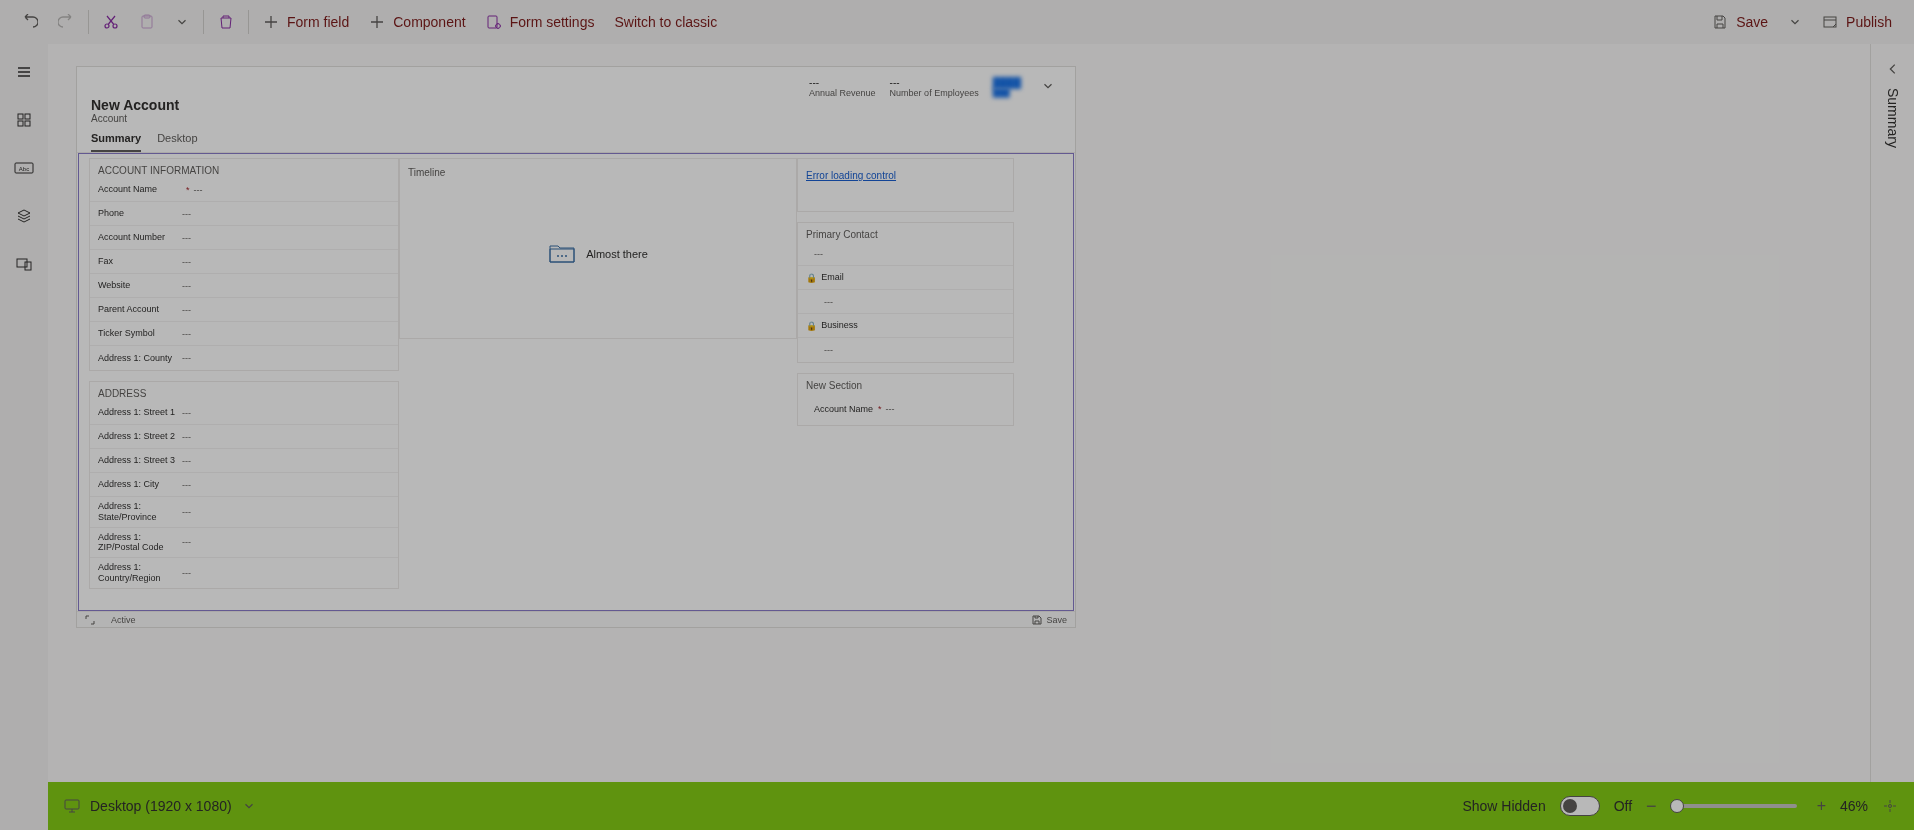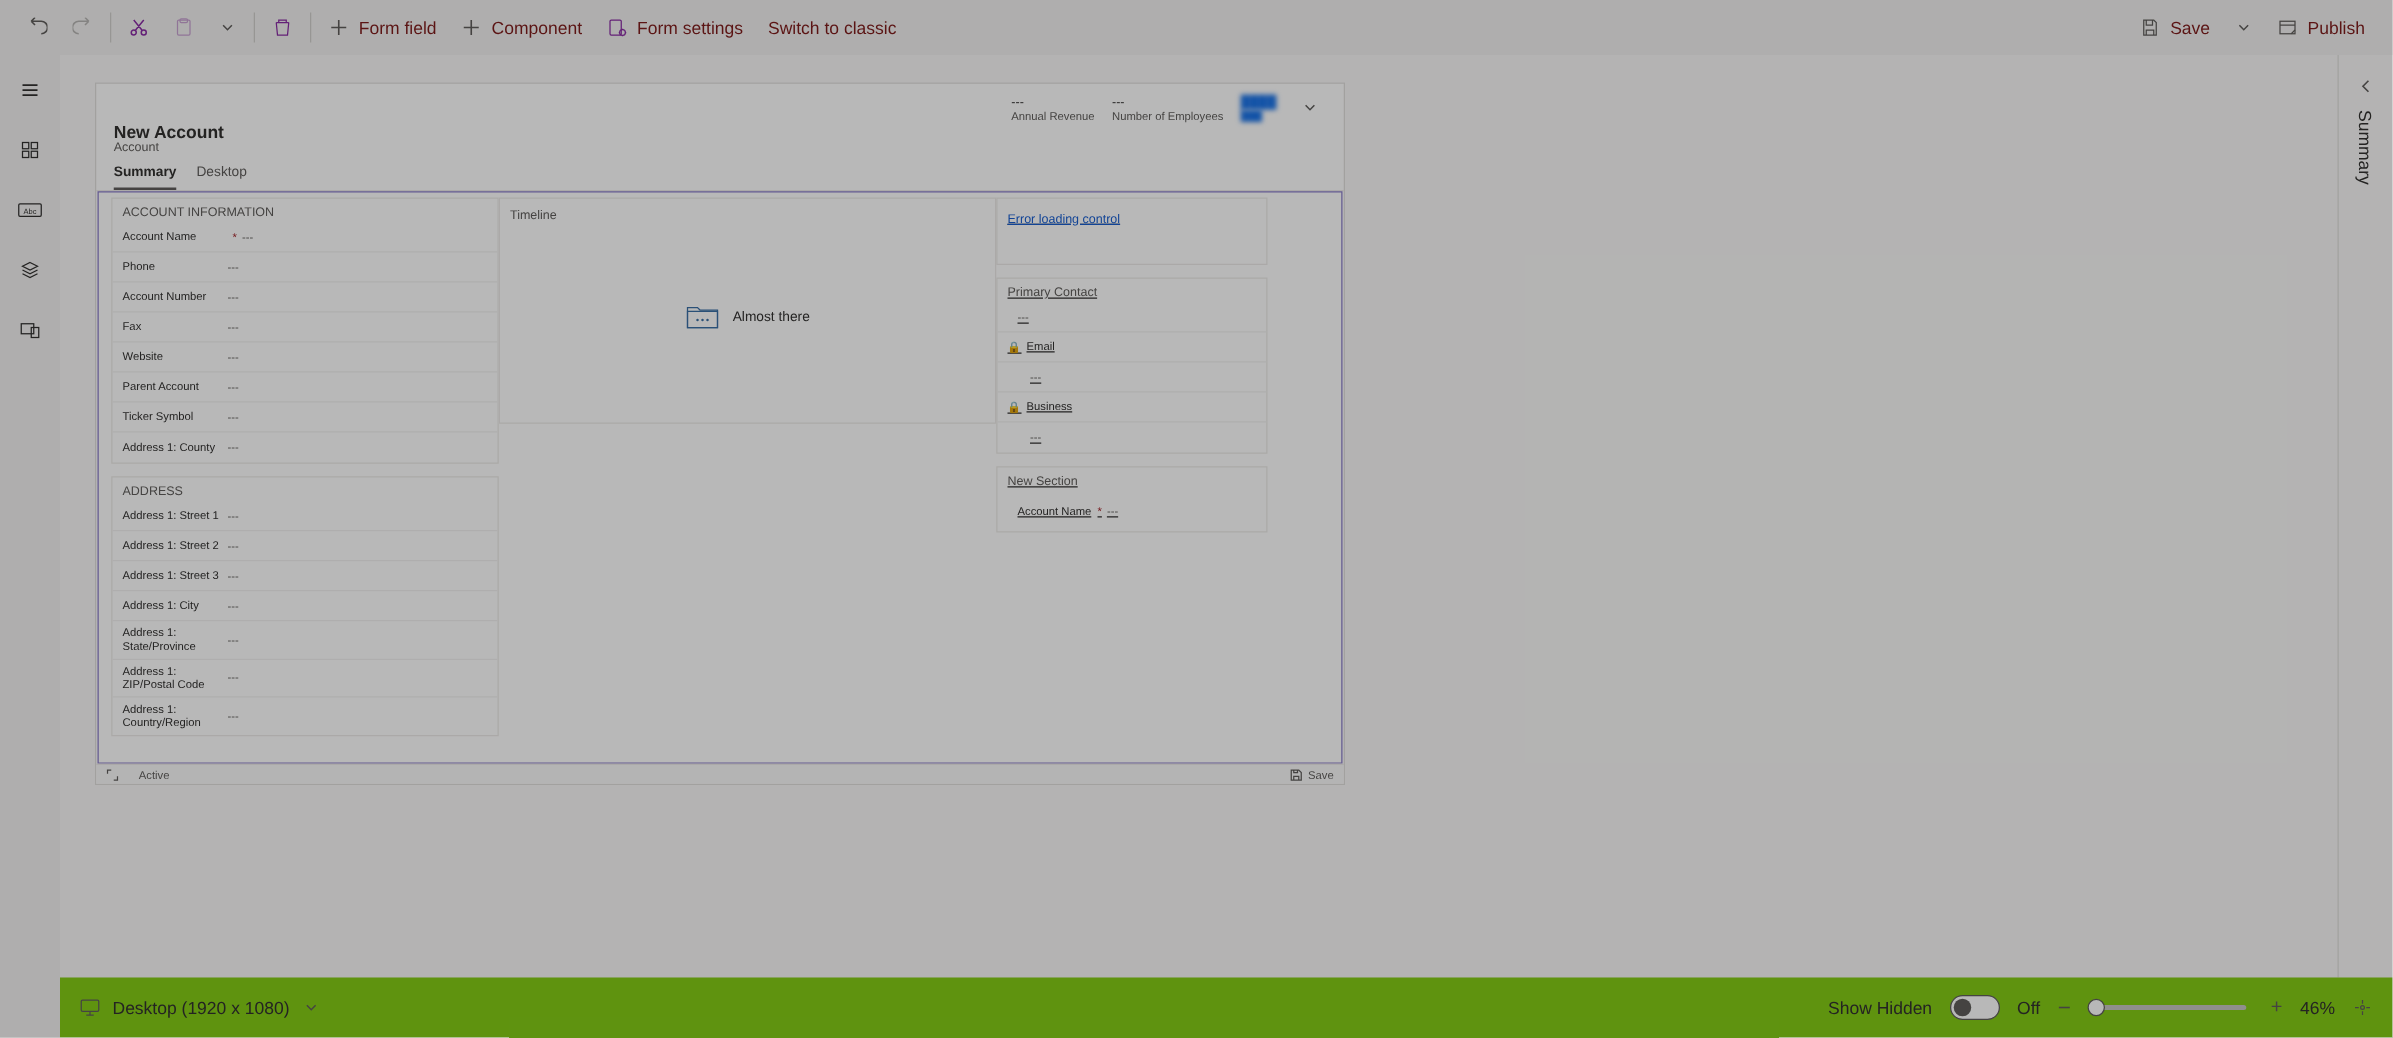--- a/index.html
+++ b/index.html
@@ -82,21 +82,21 @@
 .hdr-caret { font-size: 10px; color: #605e5c; padding: 2px 6px; }
 
 .frm-tabs { padding: 0 14px; display: flex; gap: 16px; border-bottom: 1px solid #edebe9; }
 .tab { font-size: 11px; padding: 4px 0 6px; color: #605e5c; cursor: pointer; }
 .tab.active { color: #323130; font-weight: 600; border-bottom: 2px solid #605e5c; }
 
 .frm-body { flex: 1 1 auto; overflow: hidden; padding: 4px 10px 2px; display: flex; gap: 0; }
 .col { display: flex; flex-direction: column; gap: 10px; }
 .col1 { width: 310px; }
 .col2 { width: 398px; }
-.col3 { width: 217px; text-decoration: underline; }
+.col3 { width: 217px; }
 
 .section { border: 1px solid #edebe9; background: #fff; }
 .section-title { font-size: 10px; color: #605e5c; padding: 6px 8px 2px; }
 .section-title.small { font-size: 10px; }
 .field { display: flex; align-items: center; padding: 4px 8px; border-bottom: 1px solid #f3f2f1; min-height: 24px; }
 .field:last-child { border-bottom: none; }
 .flabel { flex: 0 0 84px; font-size: 9px; color: #323130; line-height: 1.2; }
 .freq { color: #a4262c; font-size: 9px; padding: 0 4px; }
 .fval { font-size: 9px; color: #605e5c; }
 

